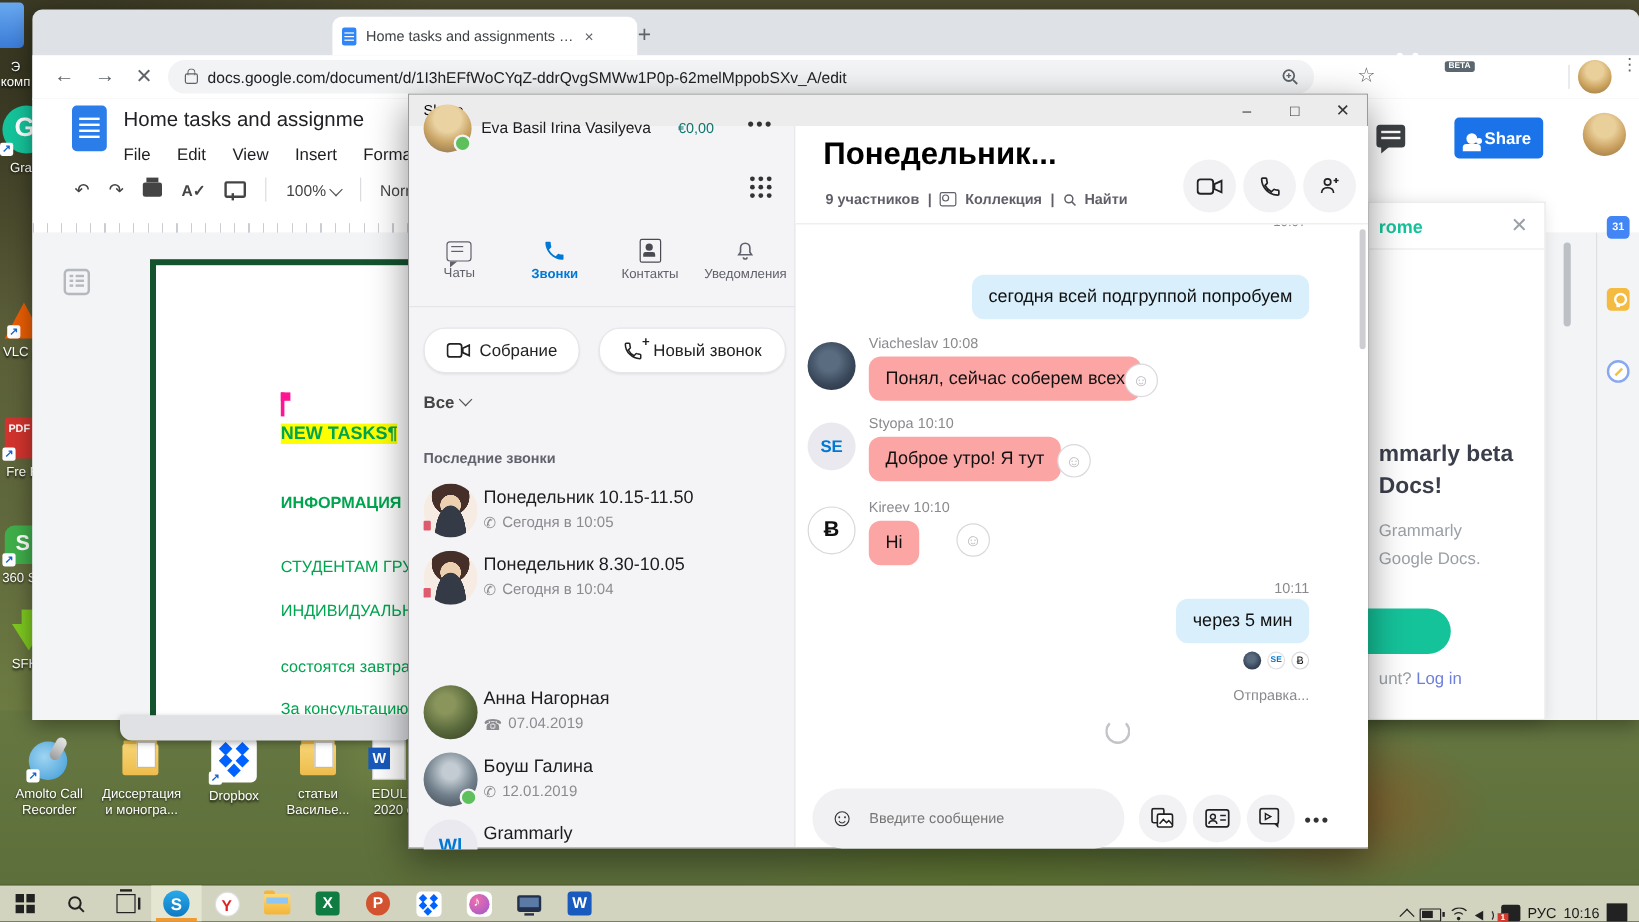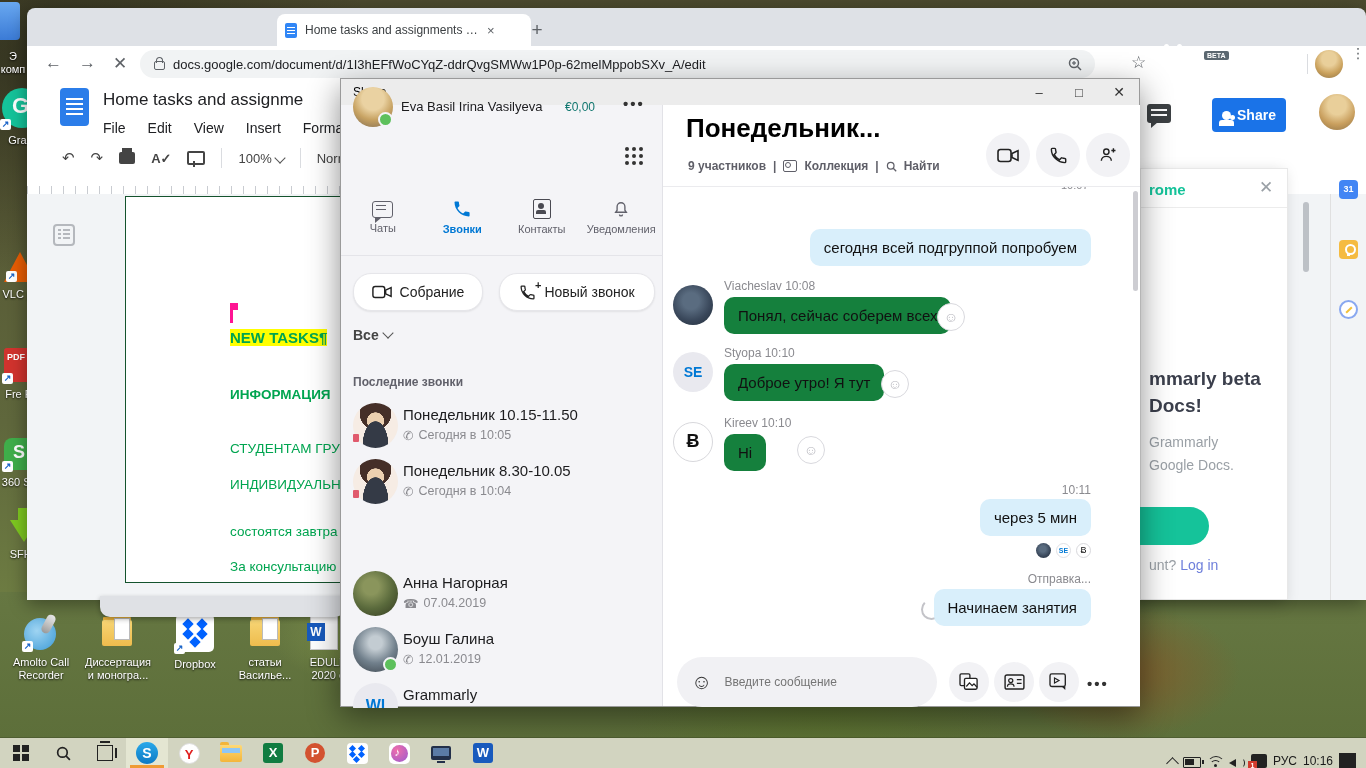--- a/index.html
+++ b/index.html
@@ -52,21 +52,21 @@
   #urltext{font-size:13px;color:#202124;}
   .lock{width:9px;height:7px;border:1.5px solid #5f6368;border-radius:2px;position:relative;margin:3px 8px 0 2px;}
   .lock::before{content:"";position:absolute;left:1px;top:-5px;width:5px;height:5px;
     border:1.5px solid #5f6368;border-bottom:none;border-radius:4px 4px 0 0;}
   .extic{width:22px;height:22px;border-radius:5px;position:relative;}
   .beta{position:absolute;left:-3px;bottom:-9px;background:#5b6770;color:#fff;font-size:7px;
     padding:1px 3px;border-radius:2px;font-weight:bold;}
   
   #docshead{left:0;top:74px;width:1339px;height:112px;background:#fff;}
   #dcanvas{left:0;top:186px;width:1339px;height:406px;background:#f2f4f6;}
-  #dpage{left:98px;top:2px;width:243px;height:385px;background:#fff;border:1px solid #14532d;}
+  #dpage{left:98px;top:22px;width:243px;height:385px;background:#fff;border:5px solid #14532d;}
   .docline{color:#00A550;font-size:13.5px;font-weight:bold;white-space:nowrap;}
   .menu-item{font-size:14px;color:#202124;margin-right:22px;}
   .dtool{color:#444;font-size:15px;}
   
   #gpanel{left:1113px;top:160px;width:146px;height:430px;background:#fff;
     box-shadow:-4px 4px 14px rgba(0,0,0,.18);border:1px solid #e8e8e8;}
   
   .railic{width:19px;height:19px;border-radius:4px;}
 
   
@@ -83,21 +83,21 @@
   .sk-tab{width:80px;display:flex;flex-direction:column;align-items:center;gap:4px;}
   .sk-tab-label{font-size:11px;color:#61616b;}
   .sk-pill{height:36px;background:#fff;border:1px solid #e6e6ea;border-radius:18px;
     box-shadow:0 1px 2px rgba(0,0,0,.08);display:flex;align-items:center;justify-content:center;gap:8px;
     font-size:14px;color:#222;}
   .call-name{font-size:15px;color:#1c1c1e;}
   .call-det{font-size:12.5px;color:#8a8a8f;display:flex;gap:5px;}
   .g-callin::before{content:"\2706";}
   .g-phone::before{content:"\260E";}
   .bubble{font-size:15px;color:#111;padding:10px 14px;border-radius:10px;white-space:nowrap;}
-  .b-in{background:#15803d;}
+  .b-in{background:#fca5a5;}
   .b-out{background:#D9EFFB;}
   .msg-meta{font-size:12px;color:#8a8a8f;}
   .ghost-smile{width:26px;height:26px;border-radius:50%;border:1px solid #d9d9de;background:#fff;
     color:#b5b5bc;font-size:14px;display:flex;align-items:center;justify-content:center;}
   .g-smile::before{content:"\263A";}
   .g-btc::before{content:"\0243";}
   .dots3{color:#333;font-size:15px;letter-spacing:2px;font-weight:bold;}
   .dots3::before{content:"\2022\2022\2022";}
   .inbtn{width:40px;height:40px;border-radius:50%;background:#f2f2f5;display:flex;align-items:center;justify-content:center;color:#333;}
   .spinner{width:17px;height:17px;border-radius:50%;border:2px solid #c3c3c8;border-top-color:transparent;}
@@ -553,21 +553,20 @@
       <span class="a msg-meta" style="right:49px;top:378px;">10:11</span>
       <div class="a bubble b-out" style="right:49px;top:394px;">через 5 мин</div>
       <div class="a row" style="right:49px;top:438px;gap:5px;">
         <span class="av" style="width:15px;height:15px;background:radial-gradient(circle at 45% 40%,#5a6c80 25%,#39475a 60%,#212c38);"></span>
         <span class="av" style="width:15px;height:15px;background:#fff;border:1px solid #e0e0e4;box-sizing:border-box;color:#0078D4;font-size:7px;font-weight:bold;text-align:center;line-height:13px;">SE</span>
         <span class="av g-btc" style="width:15px;height:15px;background:#fff;border:1px solid #d8d8dc;box-sizing:border-box;color:#111;font-size:9px;text-align:center;line-height:13px;"></span>
       </div>
 
       <span class="a msg-meta" style="right:49px;top:467px;">Отправка...</span>
       <span class="a spinner" style="left:258px;top:494px;"></span>
-      <div class="a bubble b-out" style="right:49px;top:484px;">Начинаем занятия</div>
 
       <span class="a" style="right:2px;top:86px;width:5px;height:100px;background:#cdcdd2;border-radius:3px;"></span>
 
       <div class="a row" style="left:14px;top:552px;width:260px;height:50px;background:#f1f1f4;border-radius:25px;padding:0 14px;box-sizing:border-box;gap:10px;">
         <span class="g-smile" style="color:#333;font-size:21px;"></span>
         <input style="border: none; outline: none; background: transparent; font-size: 12px; color: rgb(51, 51, 51); width: 190px; font-family: inherit;" placeholder="Введите сообщение">
       </div>
       <span class="a inbtn" style="left:286px;top:557px;">
         <svg width="20" height="18" viewBox="0 0 22 20">
             <rect x="1" y="1" width="11" height="13" rx="1.5" fill="none" stroke="#222" stroke-width="1.5"></rect>

